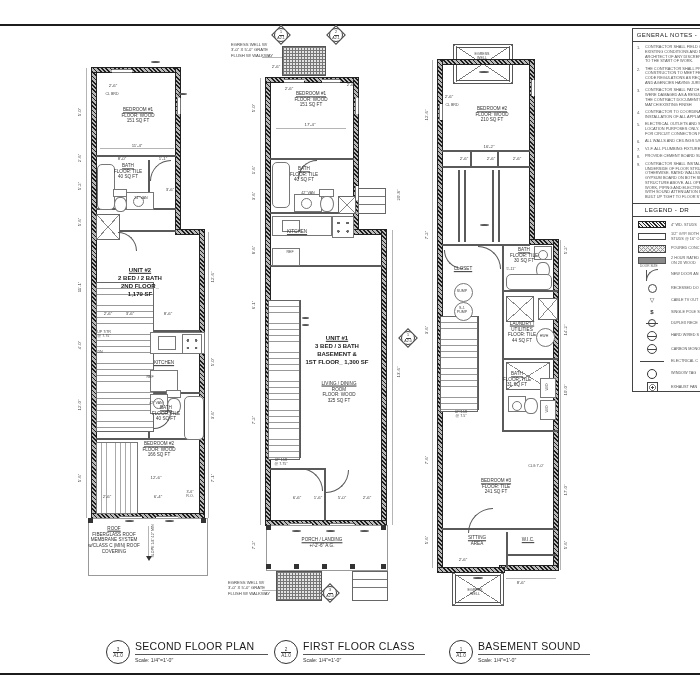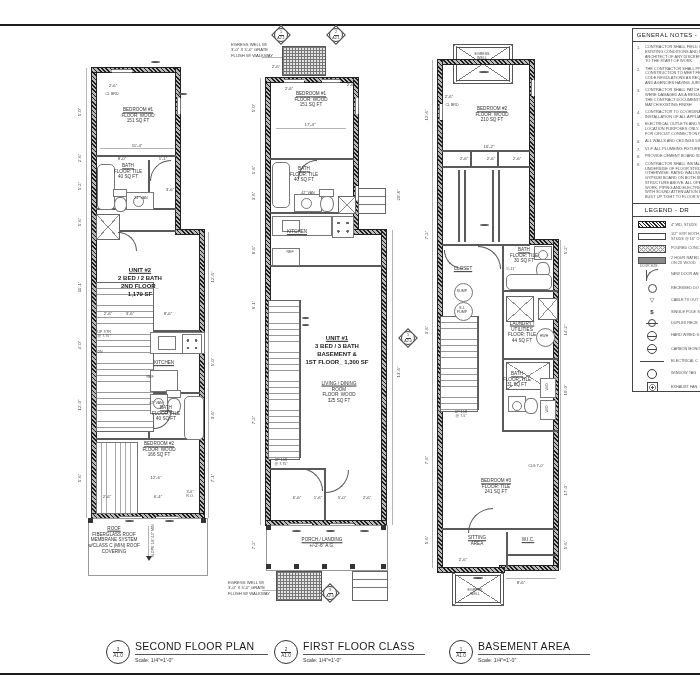--- a/index.html
+++ b/index.html
@@ -673,21 +673,21 @@
       <div class="tscale">Scale: 1/4"=1'-0"</div>
     </div>
   </div>
 
   <div class="title-block" style="left:449px">
     <div class="tcirc">
       <div class="tnum">1</div>
       <div>A1.0</div>
     </div>
     <div class="tright" style="width:112px">
-      <div class="tname">BASEMENT AREA</div>
+      <div class="tname">BASEMENT SOUND</div>
       <div class="trule"></div>
       <div class="tscale">Scale: 1/4"=1'-0"</div>
     </div>
   </div>
 
   <div id="panel">
     <div class="phead">GENERAL NOTES -</div>
     <div id="notes-list">
         <div class="nrow">
           <span class="nnum">1.</span>

